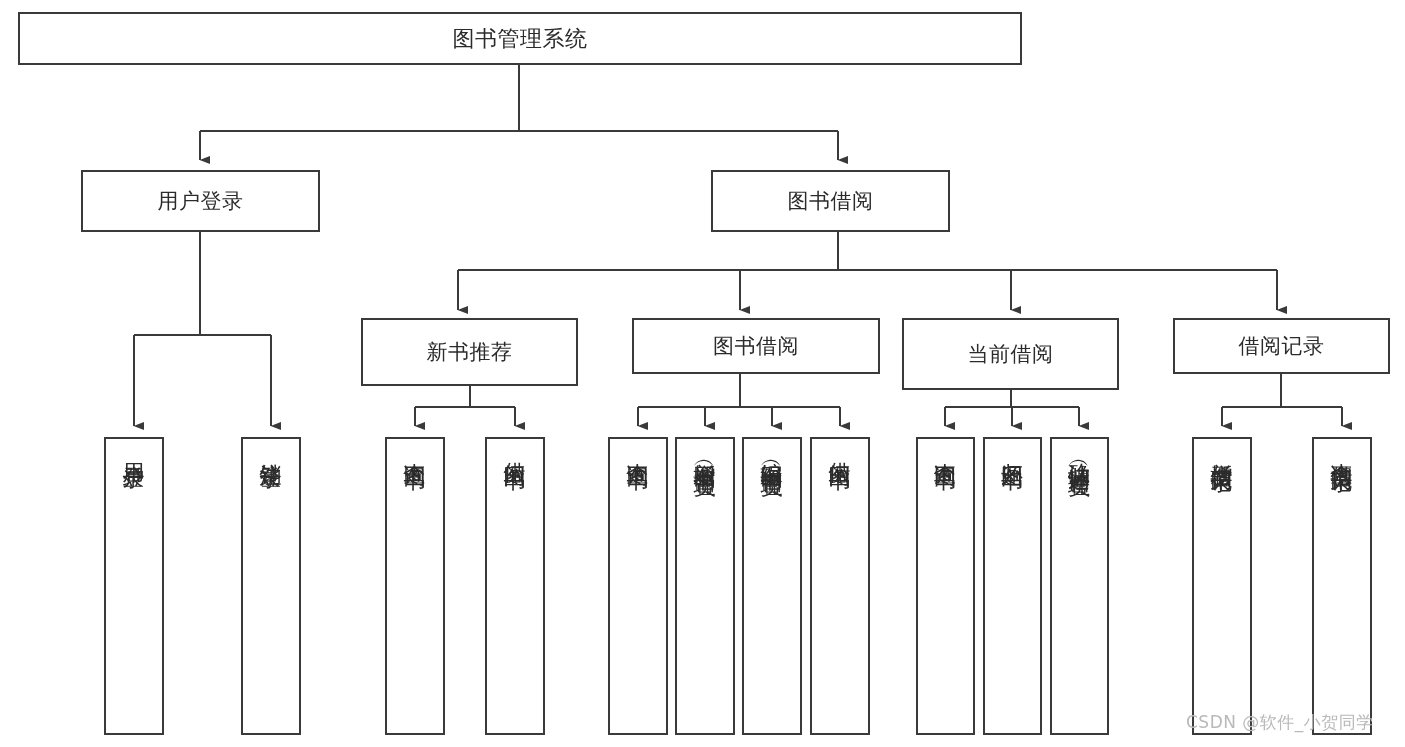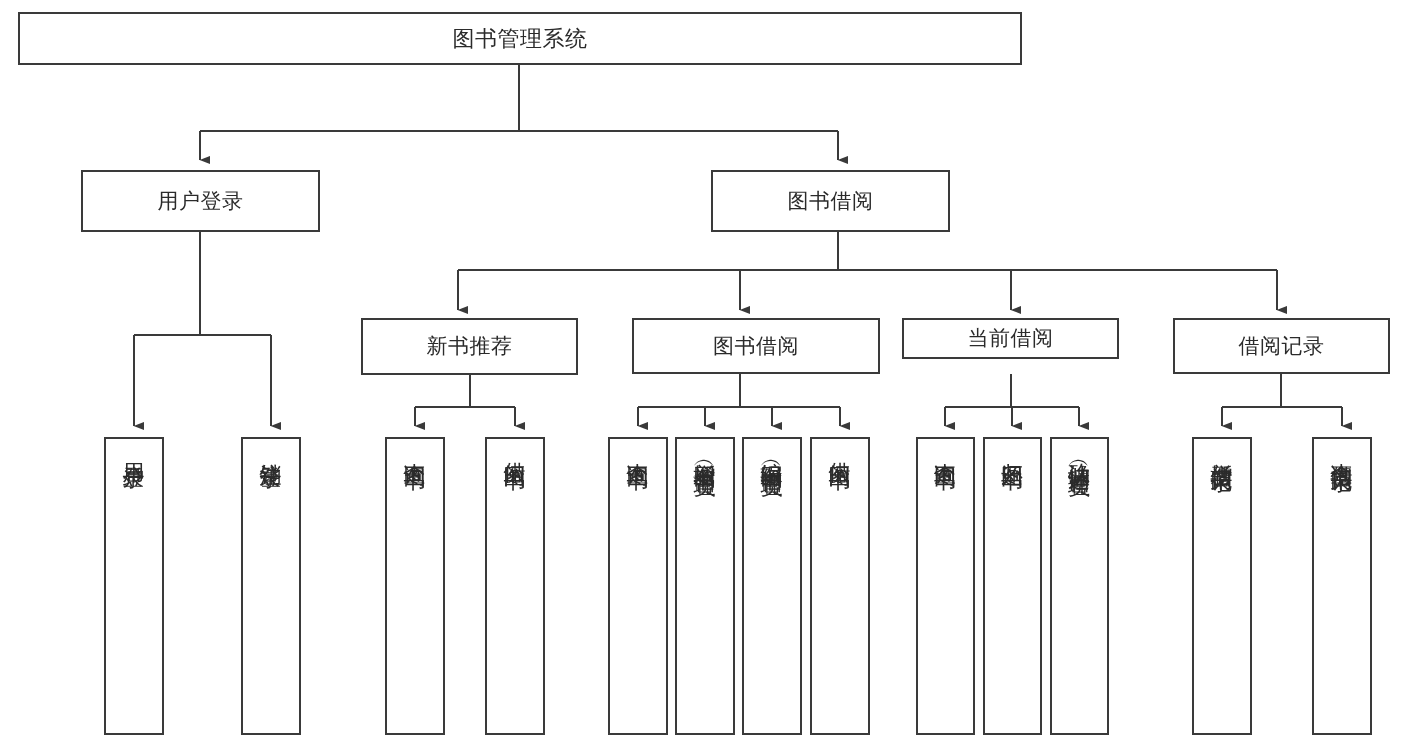--- a/index.html
+++ b/index.html
@@ -133,27 +133,27 @@
     <span class="node-label">图书管理系统</span>
   </div>
 
   <div class="node horizontal" style="left:81px; top:170px; width:239px; height:62px;">
     <span class="node-label">用户登录</span>
   </div>
   <div class="node horizontal" style="left:711px; top:170px; width:239px; height:62px;">
     <span class="node-label">图书借阅</span>
   </div>
 
-  <div class="node horizontal" style="left:361px; top:318px; width:217px; height:57px;">
+  <div class="node horizontal" style="left:361px; top:318px; width:217px; height:68px;">
     <span class="node-label">新书推荐</span>
   </div>
   <div class="node horizontal" style="left:632px; top:318px; width:248px; height:56px;">
     <span class="node-label">图书借阅</span>
   </div>
-  <div class="node horizontal" style="left:902px; top:318px; width:217px; height:41px;">
+  <div class="node horizontal" style="left:902px; top:318px; width:217px; height:72px;">
     <span class="node-label">当前借阅</span>
   </div>
   <div class="node horizontal" style="left:1173px; top:318px; width:217px; height:56px;font-family:Liberation Serif, serif;">
     <span class="node-label">借阅记录</span>
   </div>
 
   <div class="node vertical" style="left:104px; top:437px; width:60px; height:298px;">
     <span class="node-label">用户登录</span>
   </div>
   <div class="node vertical" style="left:241px; top:437px; width:60px; height:298px;">
@@ -190,14 +190,15 @@
     <span class="node-label">确认归还（管理员）</span>
   </div>
 
   <div class="node vertical" style="left:1192px; top:437px; width:60px; height:298px;">
     <span class="node-label">新增借阅记录</span>
   </div>
   <div class="node vertical" style="left:1312px; top:437px; width:60px; height:298px;">
     <span class="node-label">查询借阅记录</span>
   </div>
 
+  <div class="watermark">CSDN @软件_小贺同学</div>
 
 </div>
 
 </body></html>

